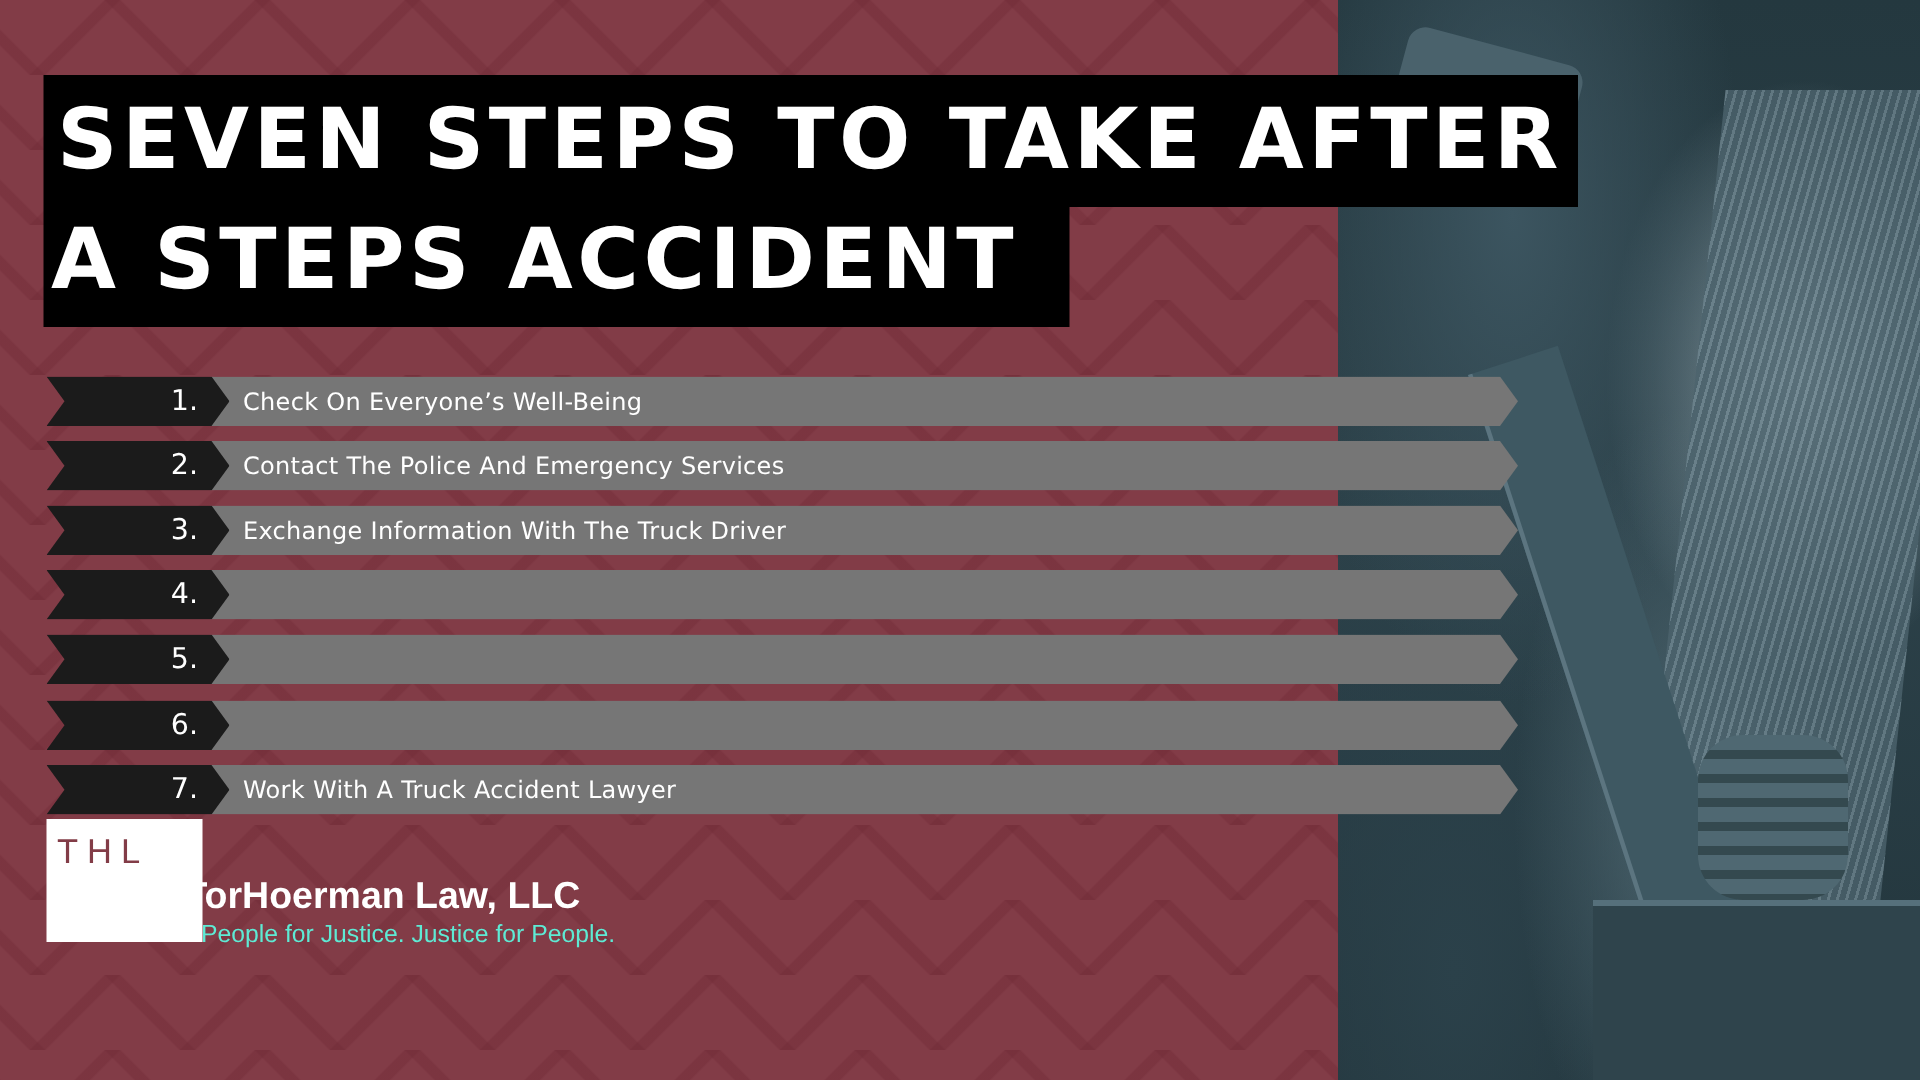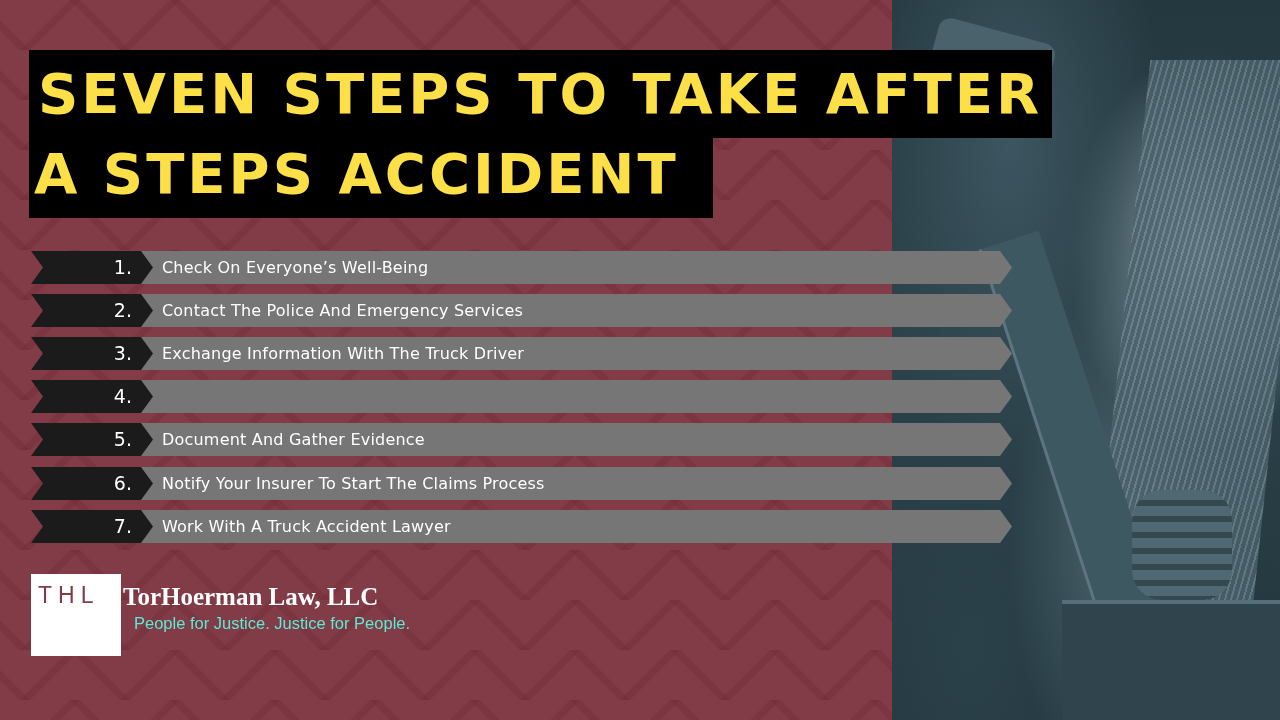--- a/index.html
+++ b/index.html
@@ -16,39 +16,39 @@
       radial-gradient(ellipse at 80% 35%, #8ea2ab 0%, transparent 30%),
       radial-gradient(ellipse at 60% 75%, #4d6670 0%, transparent 35%),
       radial-gradient(ellipse at 20% 90%, #2b414a 0%, transparent 40%),
       linear-gradient(180deg, #24383f 0%, #2c4149 50%, #22353c 100%); }
   .photo .pillar { position:absolute; left:150px; top:230px; width:60px; height:420px; background:#3e5862; transform:rotate(-18deg); border-left:3px solid #5c7580; }
   .photo .glass { position:absolute; left:230px; top:60px; width:160px; height:540px; background:repeating-linear-gradient(100deg, #6f8690 0 2px, #4c636d 2px 6px); opacity:0.8; transform:skewX(-6deg); }
   .photo .bellows { position:absolute; left:240px; top:490px; width:100px; height:110px; background:repeating-linear-gradient(180deg, #4f6872 0 10px, #34494f 10px 16px); border-radius:30px; }
   .photo .box { position:absolute; left:170px; top:600px; width:220px; height:130px; background:#2f444c; border-top:4px solid #56707b; }
   .photo .mirror { position:absolute; left:40px; top:30px; width:120px; height:60px; background:#4a626c; border-radius:12px; transform:rotate(15deg); }
 
-  .title-line { position:absolute; background:#000; color:#fde047; font-family:"DejaVu Sans", sans-serif; font-weight:bold; letter-spacing:3px; white-space:nowrap; font-size:56px; line-height:1; }
+  .title-line { position:absolute; background:#000; color:#ffffff; font-family:"DejaVu Sans", sans-serif; font-weight:bold; letter-spacing:3px; white-space:nowrap; font-size:56px; line-height:1; }
   .title-line span { display:block; }
   .t1 { left:29px; top:50px; width:1023px; height:88px; }
   .t1 span { padding:16px 0 0 9px; }
   .t2 { left:29px; top:138px; width:684px; height:80px; }
   .t2 span { padding:8px 0 0 5px; }
 
   .steps { position:absolute; left:0; top:251px; }
   .step { position:absolute; left:0; height:33px; width:1020px; }
   .step .bar { position:absolute; left:140px; top:0; width:872px; height:33px; background:#767676;
      clip-path:polygon(0 0, 860px 0, 872px 50%, 860px 100%, 0 100%); }
   .step .ribbon { position:absolute; left:31px; top:0; width:122px; height:33px; background:#1b1b1b;
      clip-path:polygon(0 0, 110px 0, 122px 50%, 110px 100%, 0 100%, 12px 50%); }
   .step .num { position:absolute; left:96px; top:0; width:36px; height:33px; line-height:33px; text-align:right; color:#fff; font-size:19px; }
   .step .label { position:absolute; left:162px; top:0; height:33px; line-height:33px; color:#fff; font-size:16px; white-space:nowrap; letter-spacing:0.2px; }
 
-  .logo-box { position:absolute; left:31px; top:574px; width:90px; height:82px; background:#fff; }
+  .logo-box { position:absolute; left:31px; top:546px; width:104px; height:82px; background:#fff; }
   .logo-box span { position:absolute; left:7px; top:8px; font-family:"Liberation Sans", sans-serif; font-size:23px; color:#823c47; letter-spacing:6px; font-weight:normal; }
-  .firm-name { position:absolute; left:123px; top:583px; color:#fff; font-family:Liberation Serif, serif; font-weight:bold; font-size:25px; white-space:nowrap; }
+  .firm-name { position:absolute; left:123px; top:583px; color:#fff; font-family:Liberation Sans, sans-serif; font-weight:bold; font-size:25px; white-space:nowrap; }
   .firm-tagline { position:absolute; left:134px; top:614px; color:#5eead4; font-family:"Liberation Sans", sans-serif; font-size:16.5px; white-space:nowrap; }
 </style>
 </head>
 <body>
 
 <div class="bg-pattern"></div>
 
 <div class="photo">
   <div class="mirror"></div>
   <div class="glass"></div>
@@ -85,27 +85,25 @@
   </div>
   <div class="step" style="top:129px">
     <div class="bar"></div>
     <div class="ribbon"></div>
     <div class="num">4.</div>
   </div>
   <div class="step" style="top:172px">
     <div class="bar"></div>
     <div class="ribbon"></div>
     <div class="num">5.</div>
-    <div class="label">Document And Gather Evidence</div>
   </div>
   <div class="step" style="top:216px">
     <div class="bar"></div>
     <div class="ribbon"></div>
     <div class="num">6.</div>
-    <div class="label">Notify Your Insurer To Start The Claims Process</div>
   </div>
   <div class="step" style="top:259px">
     <div class="bar"></div>
     <div class="ribbon"></div>
     <div class="num">7.</div>
     <div class="label">Work With A Truck Accident Lawyer</div>
   </div>
 </div>
 
 <div class="logo-box">

